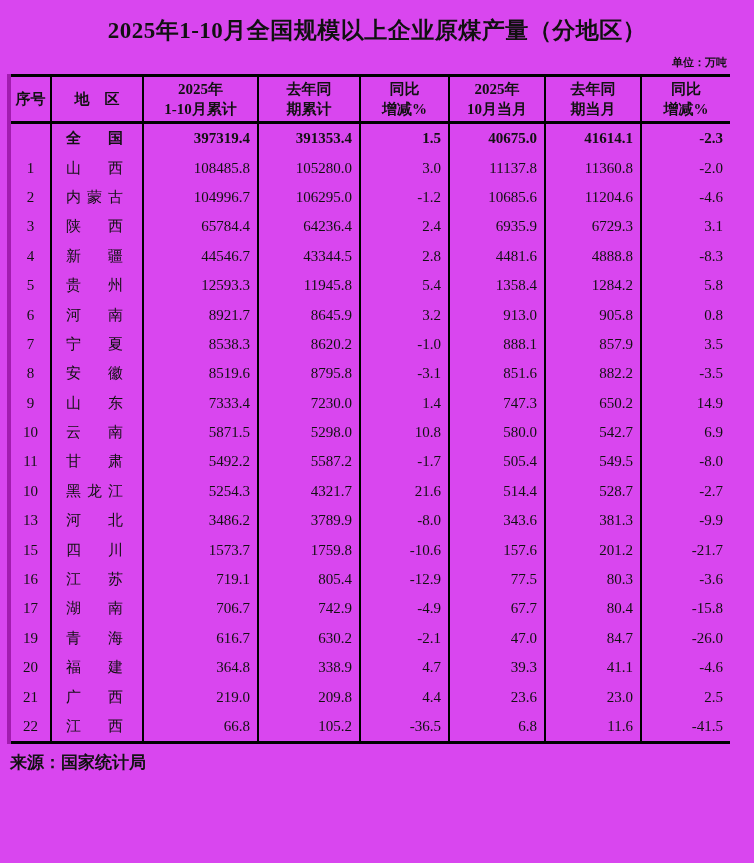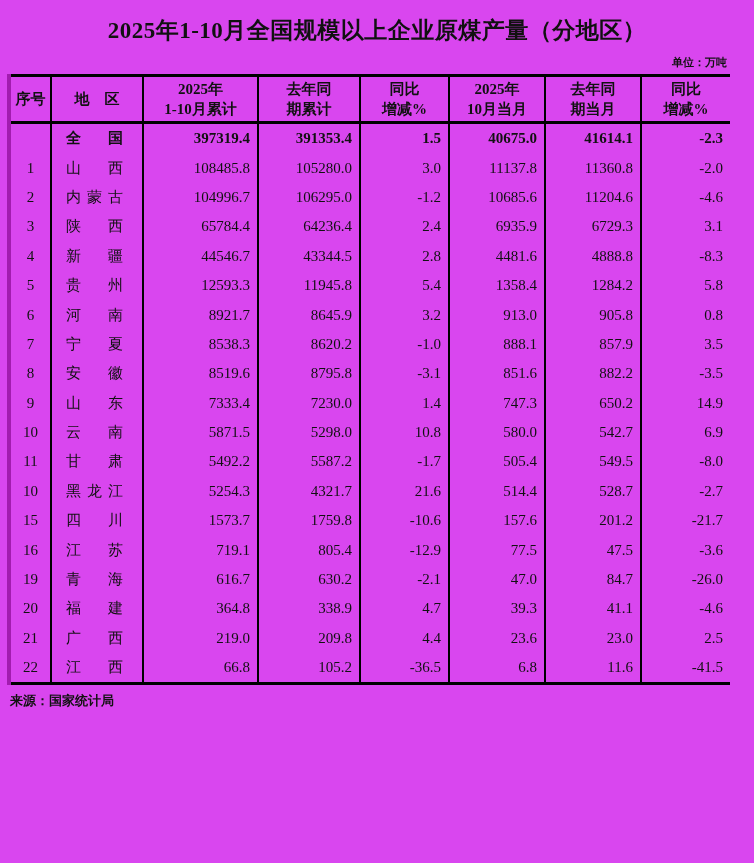--- a/index.html
+++ b/index.html
@@ -69,21 +69,21 @@
     text-align: justify;
     text-align-last: justify;
     text-justify: inter-character;
     white-space: nowrap;
   }
   .c-num { text-align: right; padding-right: 7px; }
   .total-row td { font-weight: bold; }
   .source-note {
     margin-top: 7px;
     margin-left: 10px;
-    font-size: 13px;
+    font-size: 17px;
     font-weight: bold;
   }
 </style>
 </head>
 <body>
 
 <div class="page">
   <h1 class="title">2025年1-10月全国规模以上企业原煤产量（分地区）</h1>
   <div class="unit-row">单位：万吨</div>
 
@@ -257,38 +257,58 @@
           <td class="c-seq">10</td>
           <td class="c-region"><span class="region-name">黑龙江</span></td>
           <td class="c-num">5254.3</td>
           <td class="c-num">4321.7</td>
           <td class="c-num">21.6</td>
           <td class="c-num">514.4</td>
           <td class="c-num">528.7</td>
           <td class="c-num">-2.7</td>
         </tr>
         <tr>
+          <td class="c-seq">13</td>
+          <td class="c-region"><span class="region-name">河北</span></td>
+          <td class="c-num">3486.2</td>
+          <td class="c-num">3789.9</td>
+          <td class="c-num">-8.0</td>
+          <td class="c-num">343.6</td>
+          <td class="c-num">381.3</td>
+          <td class="c-num">-9.9</td>
+        </tr>
+        <tr>
           <td class="c-seq">15</td>
           <td class="c-region"><span class="region-name">四川</span></td>
           <td class="c-num">1573.7</td>
           <td class="c-num">1759.8</td>
           <td class="c-num">-10.6</td>
           <td class="c-num">157.6</td>
           <td class="c-num">201.2</td>
           <td class="c-num">-21.7</td>
         </tr>
         <tr>
           <td class="c-seq">16</td>
           <td class="c-region"><span class="region-name">江苏</span></td>
           <td class="c-num">719.1</td>
           <td class="c-num">805.4</td>
           <td class="c-num">-12.9</td>
           <td class="c-num">77.5</td>
-          <td class="c-num">47.5</td>
+          <td class="c-num">80.3</td>
           <td class="c-num">-3.6</td>
+        </tr>
+        <tr>
+          <td class="c-seq">17</td>
+          <td class="c-region"><span class="region-name">湖南</span></td>
+          <td class="c-num">706.7</td>
+          <td class="c-num">742.9</td>
+          <td class="c-num">-4.9</td>
+          <td class="c-num">67.7</td>
+          <td class="c-num">80.4</td>
+          <td class="c-num">-15.8</td>
         </tr>
         <tr>
           <td class="c-seq">19</td>
           <td class="c-region"><span class="region-name">青海</span></td>
           <td class="c-num">616.7</td>
           <td class="c-num">630.2</td>
           <td class="c-num">-2.1</td>
           <td class="c-num">47.0</td>
           <td class="c-num">84.7</td>
           <td class="c-num">-26.0</td>

